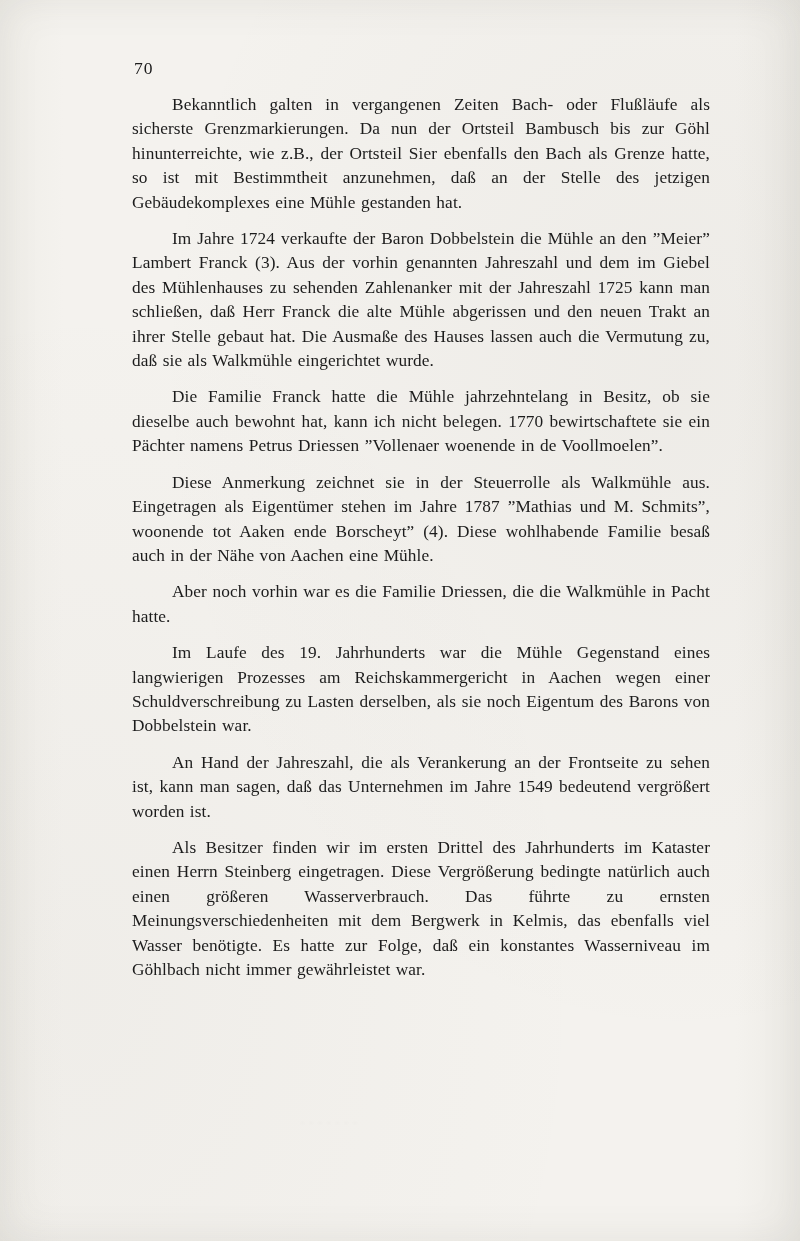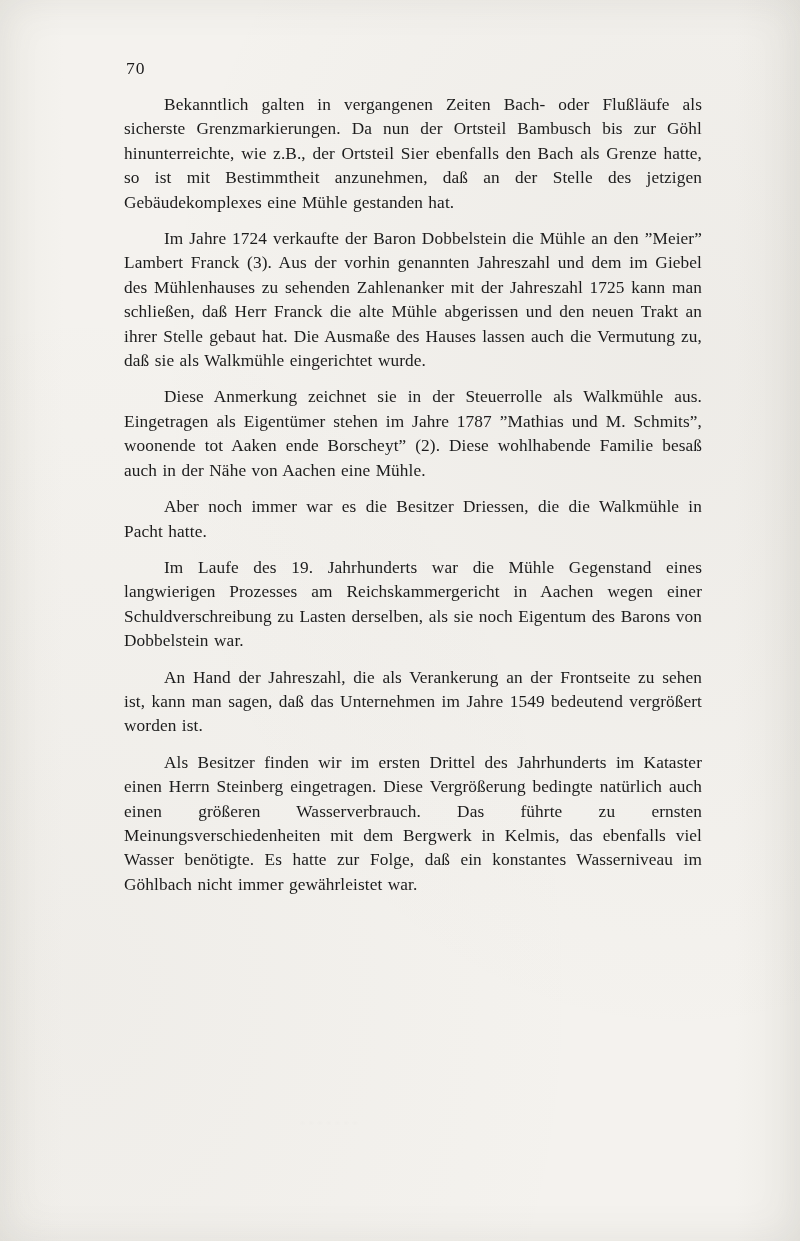--- a/index.html
+++ b/index.html
@@ -27,21 +27,21 @@
     color: rgba(90, 90, 95, 0.06);
     font-size: 15px;
     transform: scaleX(-1);
     filter: blur(1px);
     user-select: none;
     pointer-events: none;
     white-space: nowrap;
   }
   .text-block {
     position: absolute;
-    left: 124px;
+    left: 132px;
     top: 58px;
     width: 578px;
   }
   .page-number {
     font-size: 17.5px;
     letter-spacing: 1px;
     margin: 0 0 14px 2px;
   }
   .body-text p {
     margin: 0 0 12px 0;
@@ -60,21 +60,22 @@
 
   <div class="bleed" style="top: 560px; left: 320px;">· · · · · · · · · ·</div>
   <div class="bleed" style="top: 1115px; left: 300px;">· · · · · · ·</div>
 
   <div class="text-block">
     <div class="page-number">70</div>
 
     <div class="body-text">
       <p>Bekanntlich galten in vergangenen Zeiten Bach- oder Flußläufe als sicherste Grenzmarkierungen. Da nun der Ortsteil Bambusch bis zur Göhl hinunterreichte, wie z.B., der Ortsteil Sier ebenfalls den Bach als Grenze hatte, so ist mit Bestimmtheit anzunehmen, daß an der Stelle des jetzigen Gebäudekomplexes eine Mühle gestanden hat.</p>
       <p>Im Jahre 1724 verkaufte der Baron Dobbelstein die Mühle an den ”Meier” Lambert Franck (3). Aus der vorhin genannten Jahreszahl und dem im Giebel des Mühlenhauses zu sehenden Zahlenanker mit der Jahreszahl 1725 kann man schließen, daß Herr Franck die alte Mühle abgerissen und den neuen Trakt an ihrer Stelle gebaut hat. Die Ausmaße des Hauses lassen auch die Vermutung zu, daß sie als Walkmühle eingerichtet wurde.</p>
-      <p>Diese Anmerkung zeichnet sie in der Steuerrolle als Walkmühle aus. Eingetragen als Eigentümer stehen im Jahre 1787 ”Mathias und M. Schmits”, woonende tot Aaken ende Borscheyt” (2). Diese wohlhabende Familie besaß auch in der Nähe von Aachen eine Mühle.</p>
-      <p>Aber noch immer war es die Besitzer Driessen, die die Walkmühle in Pacht hatte.</p>
+      <p>Die Familie Franck hatte die Mühle jahrzehntelang in Besitz, ob sie dieselbe auch bewohnt hat, kann ich nicht belegen. 1770 bewirtschaftete sie ein Pächter namens Petrus Driessen ”Vollenaer woenende in de Voollmoelen”.</p>
+      <p>Diese Anmerkung zeichnet sie in der Steuerrolle als Walkmühle aus. Eingetragen als Eigentümer stehen im Jahre 1787 ”Mathias und M. Schmits”, woonende tot Aaken ende Borscheyt” (4). Diese wohlhabende Familie besaß auch in der Nähe von Aachen eine Mühle.</p>
+      <p>Aber noch vorhin war es die Familie Driessen, die die Walkmühle in Pacht hatte.</p>
       <p>Im Laufe des 19. Jahrhunderts war die Mühle Gegenstand eines langwierigen Prozesses am Reichskammergericht in Aachen wegen einer Schuldverschreibung zu Lasten derselben, als sie noch Eigentum des Barons von Dobbelstein war.</p>
       <p>An Hand der Jahreszahl, die als Verankerung an der Frontseite zu sehen ist, kann man sagen, daß das Unternehmen im Jahre 1549 bedeutend vergrößert worden ist.</p>
       <p>Als Besitzer finden wir im ersten Drittel des Jahrhunderts im Kataster einen Herrn Steinberg eingetragen. Diese Vergrößerung bedingte natürlich auch einen größeren Wasserverbrauch. Das führte zu ernsten Meinungsverschiedenheiten mit dem Bergwerk in Kelmis, das ebenfalls viel Wasser benötigte. Es hatte zur Folge, daß ein konstantes Wasserniveau im Göhlbach nicht immer gewährleistet war.</p>
     </div>
   </div>
 
 </div>
 
 </body></html>

